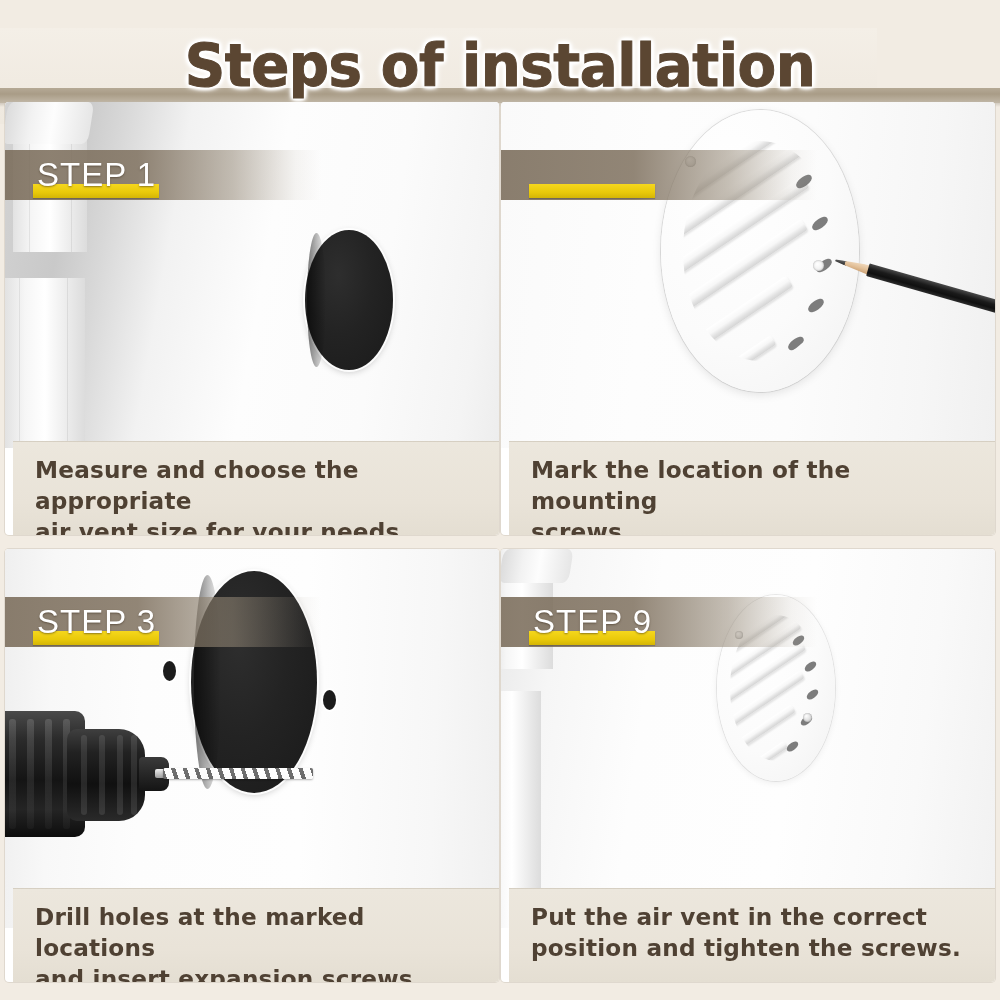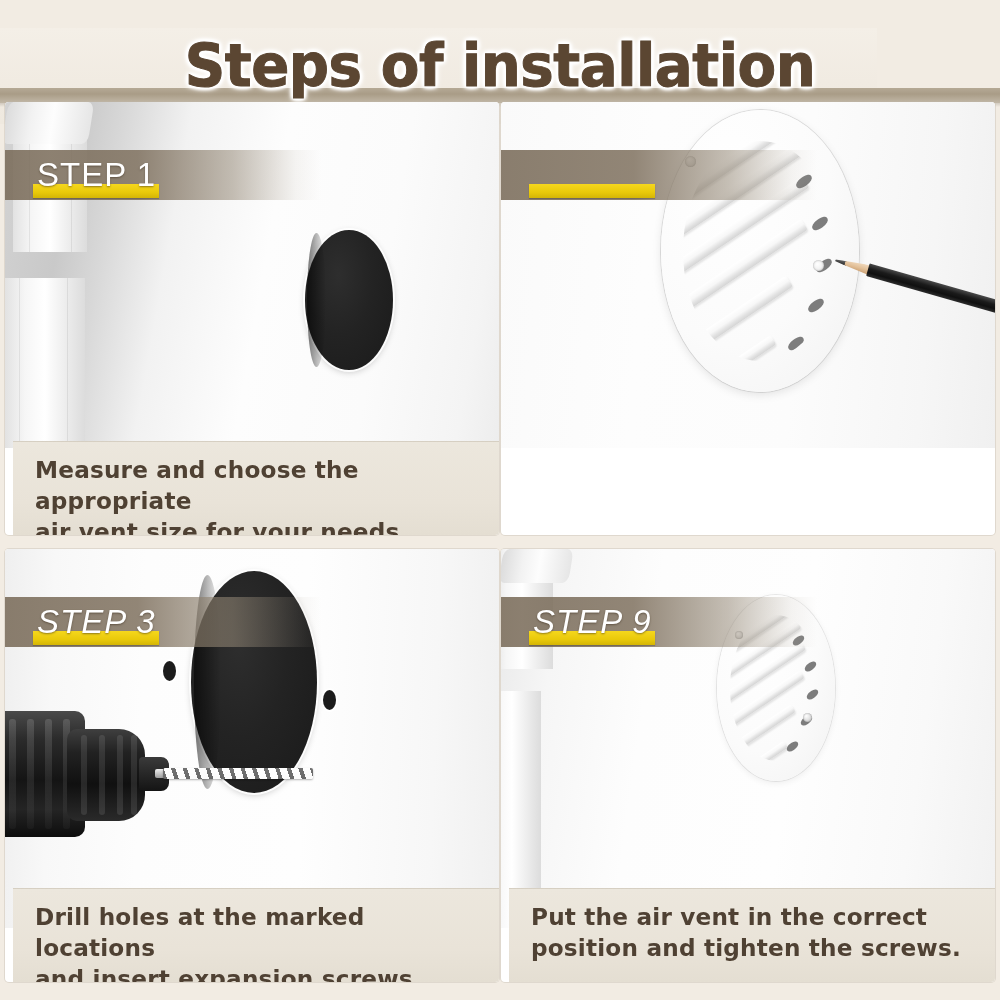--- a/index.html
+++ b/index.html
@@ -63,21 +63,21 @@
     box-shadow: 0 0 0 1px rgba(190,180,165,.35);
   }
 
   
   .photo {
     position: absolute; left: 0; top: 0; right: 0;
     height: 346px;
     overflow: hidden;
     background: #fbfbfb;
   }
-  .photo.short { height: 379px; font-style: italic; }
+  .photo.short { height: 379px; }
 
   
   .wall {
     position: absolute; inset: 0;
     background: linear-gradient(100deg,
         #d3d3d3 0%, #c9c9c9 14%, #d8d8d8 22%,
         #f2f2f2 34%, #fdfdfd 52%, #fbfbfb 74%, #f4f4f4 92%, #ededed 100%);
   }
   .wall-plain {
     position: absolute; inset: 0;
@@ -345,20 +345,24 @@
         </div>
 
         <div class="pencil" style="left:336px; top:152px; transform: rotate(16deg);">
           <div class="pencil-lead"></div>
           <div class="pencil-wood"></div>
           <div class="pencil-body"></div>
         </div>
 
         <div class="step-band"></div>
         <div class="step-underline"></div>
+      </div>
+      <div class="caption">
+        <div class="caption-text">Mark the location of the mounting
+screws.</div>
       </div>
     </div>
 
     <div class="panel">
       <div class="photo short">
         <div class="wall-p3"></div>
 
         <div class="hole-dark" style="left:186px; top:22px; width:126px; height:222px;"></div>
 
         <div class="screw-dot" style="left:158px; top:112px; width:13px; height:20px;"></div>

